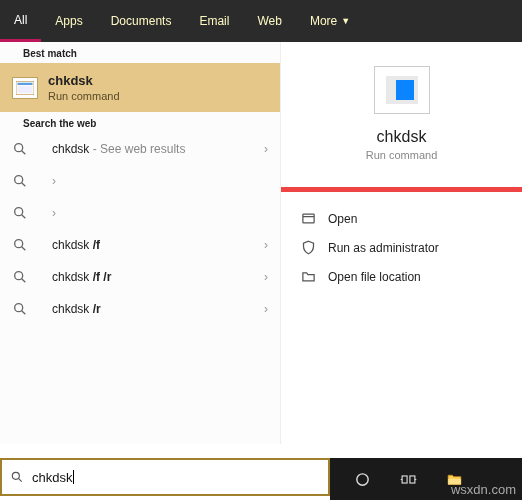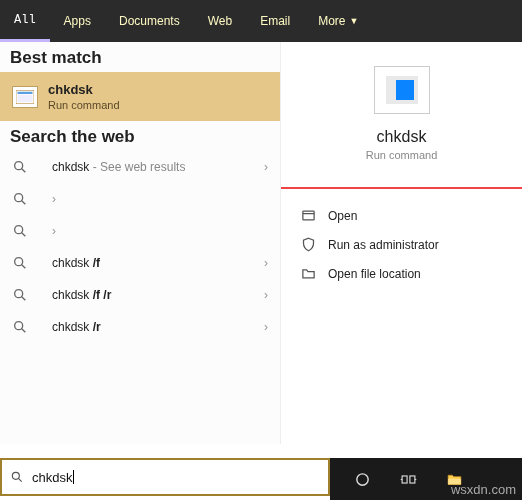--- a/index.html
+++ b/index.html
@@ -1,46 +1,46 @@
 <!DOCTYPE html>
 <html><head>
 <meta charset="utf-8">
 <style>
   * { margin: 0; padding: 0; box-sizing: border-box; font-family: "Segoe UI", Arial, sans-serif; }
   body { width: 522px; height: 500px; background: #fff; position: relative; overflow: hidden; }
   
   .tabs { height: 42px; background: #2b2b2b; display: flex; align-items: stretch; }
   .tab { color: #fef9c3; font-size: 12px; padding: 0 14px; display: flex; align-items: center; cursor: pointer; }
-  .tab.active { color: #fff; border-bottom: 3px solid #c4b5fd; font-family: Liberation Mono, monospace; }
+  .tab.active { color: #fff; border-bottom: 3px solid #be185d; }
   .tab .caret { margin-left: 4px; font-size: 9px; }
   
   .main { display: flex; height: 402px; }
   .left { width: 280px; background: #fcfcfc; display: flex; flex-direction: column; }
   .right { flex: 1; background: #fff; display: flex; flex-direction: column; align-items: center; padding-top: 24px; border-left: 1px solid #eee; }
   
-  .section-label { font-size: 17px; font-weight: 600; color: #222; padding: 6px 10px 4px; }
+  .section-label { font-size: 10px; font-weight: 600; color: #222; padding: 6px 23px 4px; }
   .best-match { display: flex; align-items: center; background: #e6c78a; padding: 10px 12px; gap: 10px; }
   .bm-icon { width: 26px; height: 22px; background: #fff; border: 1px solid #c0a060; display: flex; align-items: center; justify-content: center; }
   .bm-icon svg { width: 18px; height: 14px; }
   .bm-text .title { font-size: 13px; font-weight: 600; color: #222; }
   .bm-text .sub { font-size: 11px; color: #5a4a2a; margin-top: 2px; }
   
   .sug { display: flex; align-items: center; padding: 8px 12px; gap: 24px; cursor: pointer; }
   .sug-icon { width: 16px; height: 16px; color: #666; flex-shrink: 0; }
   .sug-text { flex: 1; font-size: 12px; color: #222; }
   .sug-text .bold { font-weight: 600; }
   .sug-text .gray { color: #888; }
   .chev { color: #999; font-size: 12px; }
   
   .preview-thumb { width: 56px; height: 48px; background: #fff; border: 1px solid #ccc; margin-bottom: 14px; display:flex; align-items:center; justify-content:center;}
   .preview-thumb .inner { width: 32px; height: 28px; background: #0a84ff; border: 4px solid #e9e9e9; border-left-width:10px;}
   .preview-title { font-size: 16px; color: #222; margin-bottom: 3px; }
   .preview-sub { font-size: 11px; color: #888; margin-bottom: 26px; }
   
-  .actions { width: 100%; padding: 12px 16px; border-top: 2px solid #ef4444; padding-top: 12px; }
+  .actions { width: 100%; padding: 12px 16px; border-top: 5px solid #ef4444; padding-top: 12px; }
   .action { display: flex; align-items: center; gap: 12px; padding: 7px 4px; font-size: 12px; color: #222; cursor: pointer; }
   .action svg { width: 15px; height: 15px; color: #555; flex-shrink: 0; }
   
   .bottom { position: absolute; bottom: 0; left: 0; right: 0; height: 56px; display: flex; }
   .searchbox { flex: 0 0 330px; height: 38px; margin-top: 14px; border: 2px solid #a0802d; background: #fff; display: flex; align-items: center; padding: 0 8px; gap: 8px; }
   .searchbox svg { width: 14px; height: 14px; color: #555; }
   .searchbox .query { font-size: 13px; color: #111; display: flex; align-items:center;}
   .cursor { display: inline-block; width: 1px; height: 14px; background: #000; margin-left: 1px; animation: blink 1s step-end infinite; }
   @keyframes blink { 50% { opacity: 0; } }
   
@@ -49,22 +49,22 @@
   .tb-btn svg { width: 17px; height: 17px; }
   .watermark {position:absolute; bottom:3px; right:6px; font-size:13px; color:#aaa;}
 </style>
 </head>
 <body>
 
 <div class="tabs">
   <div class="tab active">All</div>
   <div class="tab">Apps</div>
   <div class="tab">Documents</div>
+  <div class="tab">Email</div>
   <div class="tab">Web</div>
-  <div class="tab">Email</div>
   <div class="tab">
       <span>More</span>
       <span class="caret">▼</span>
     </div>
 </div>
 
 <div class="main">
   <div class="left">
     <div class="section-label">Best match</div>
     <div class="best-match">

